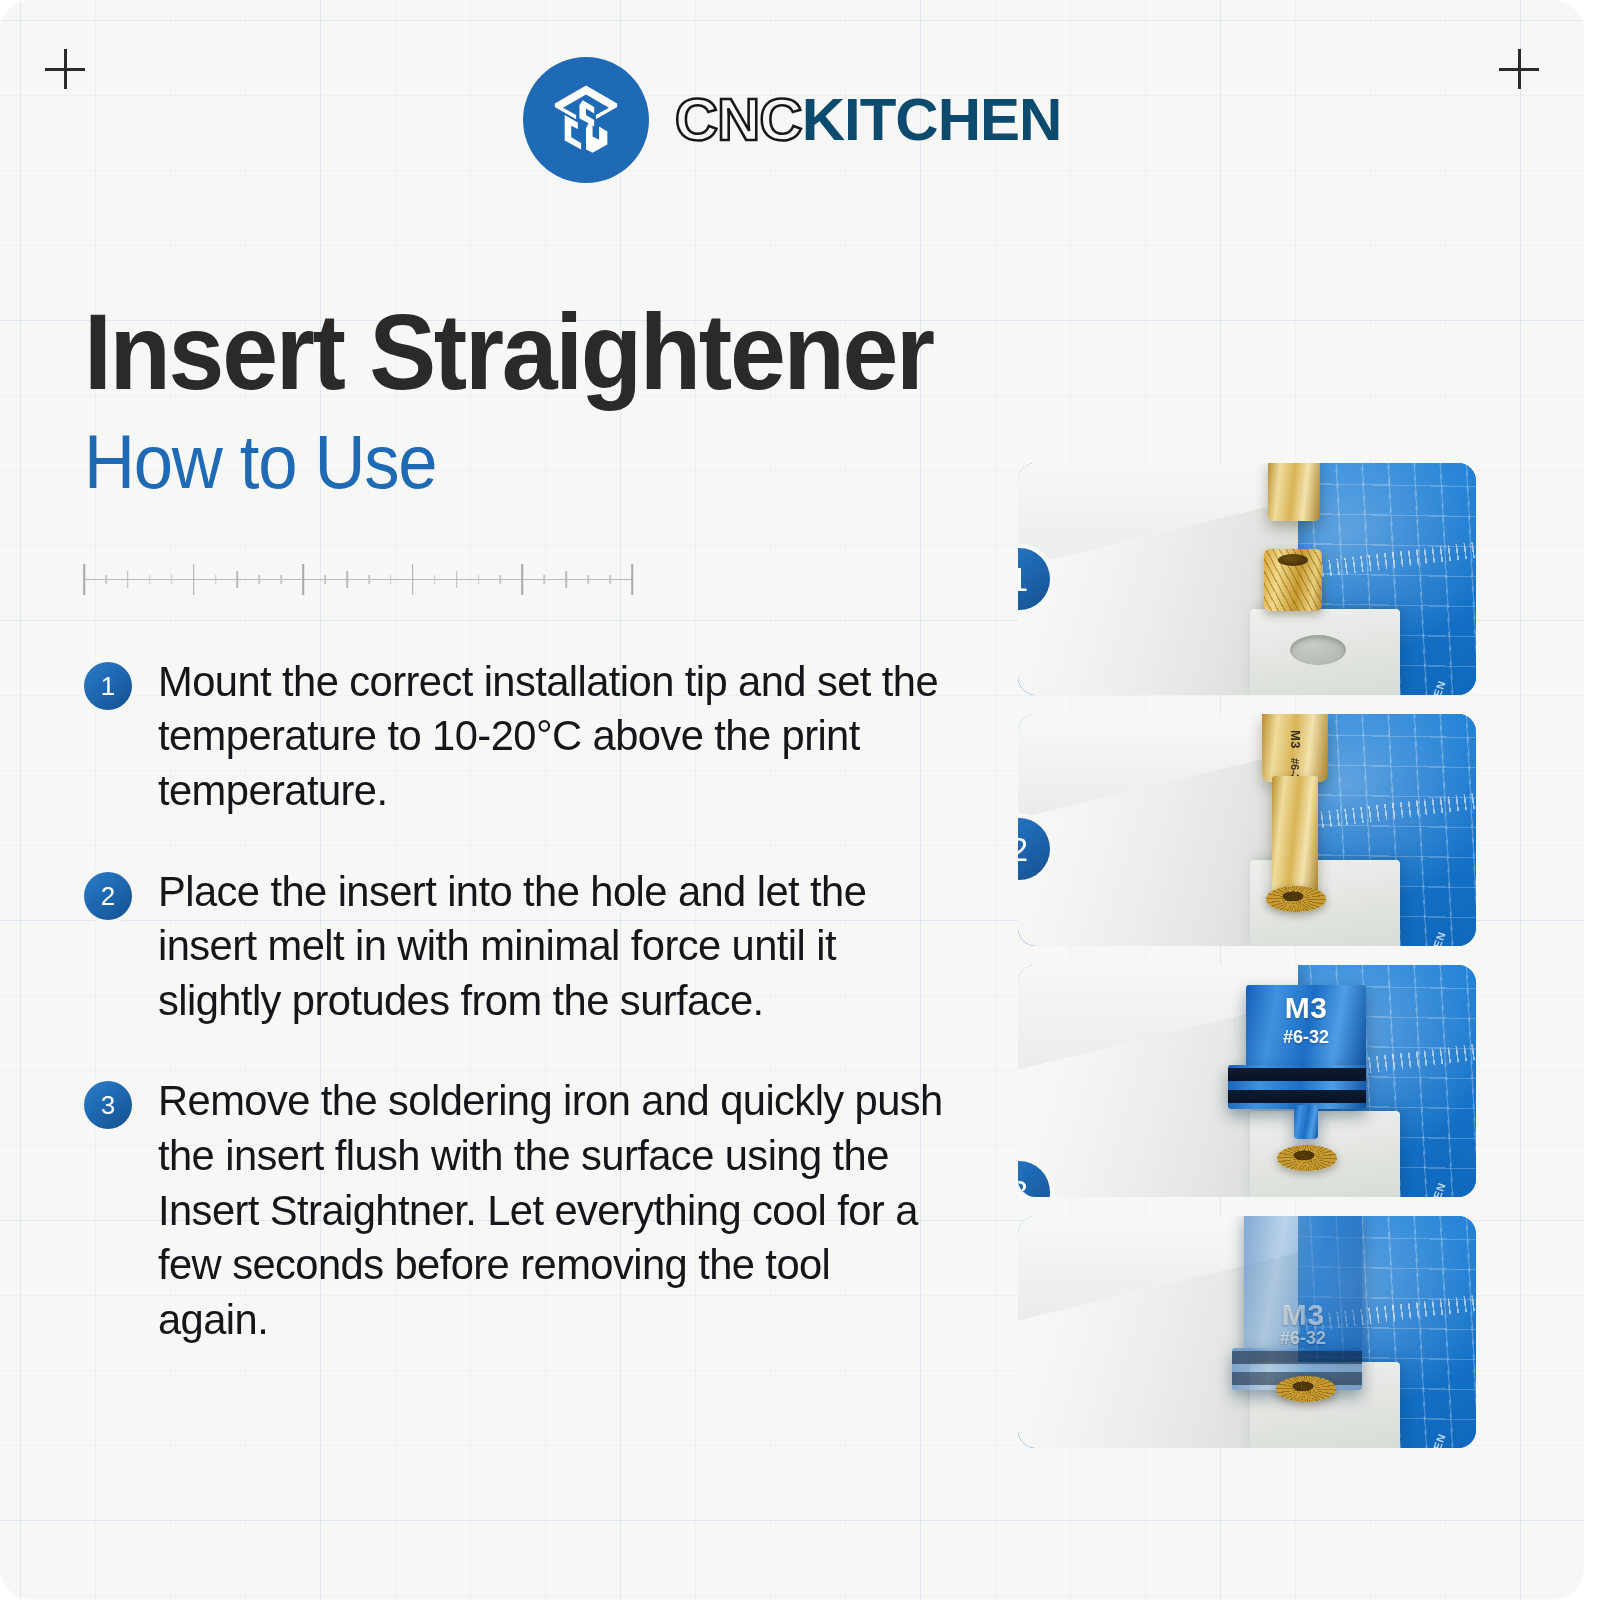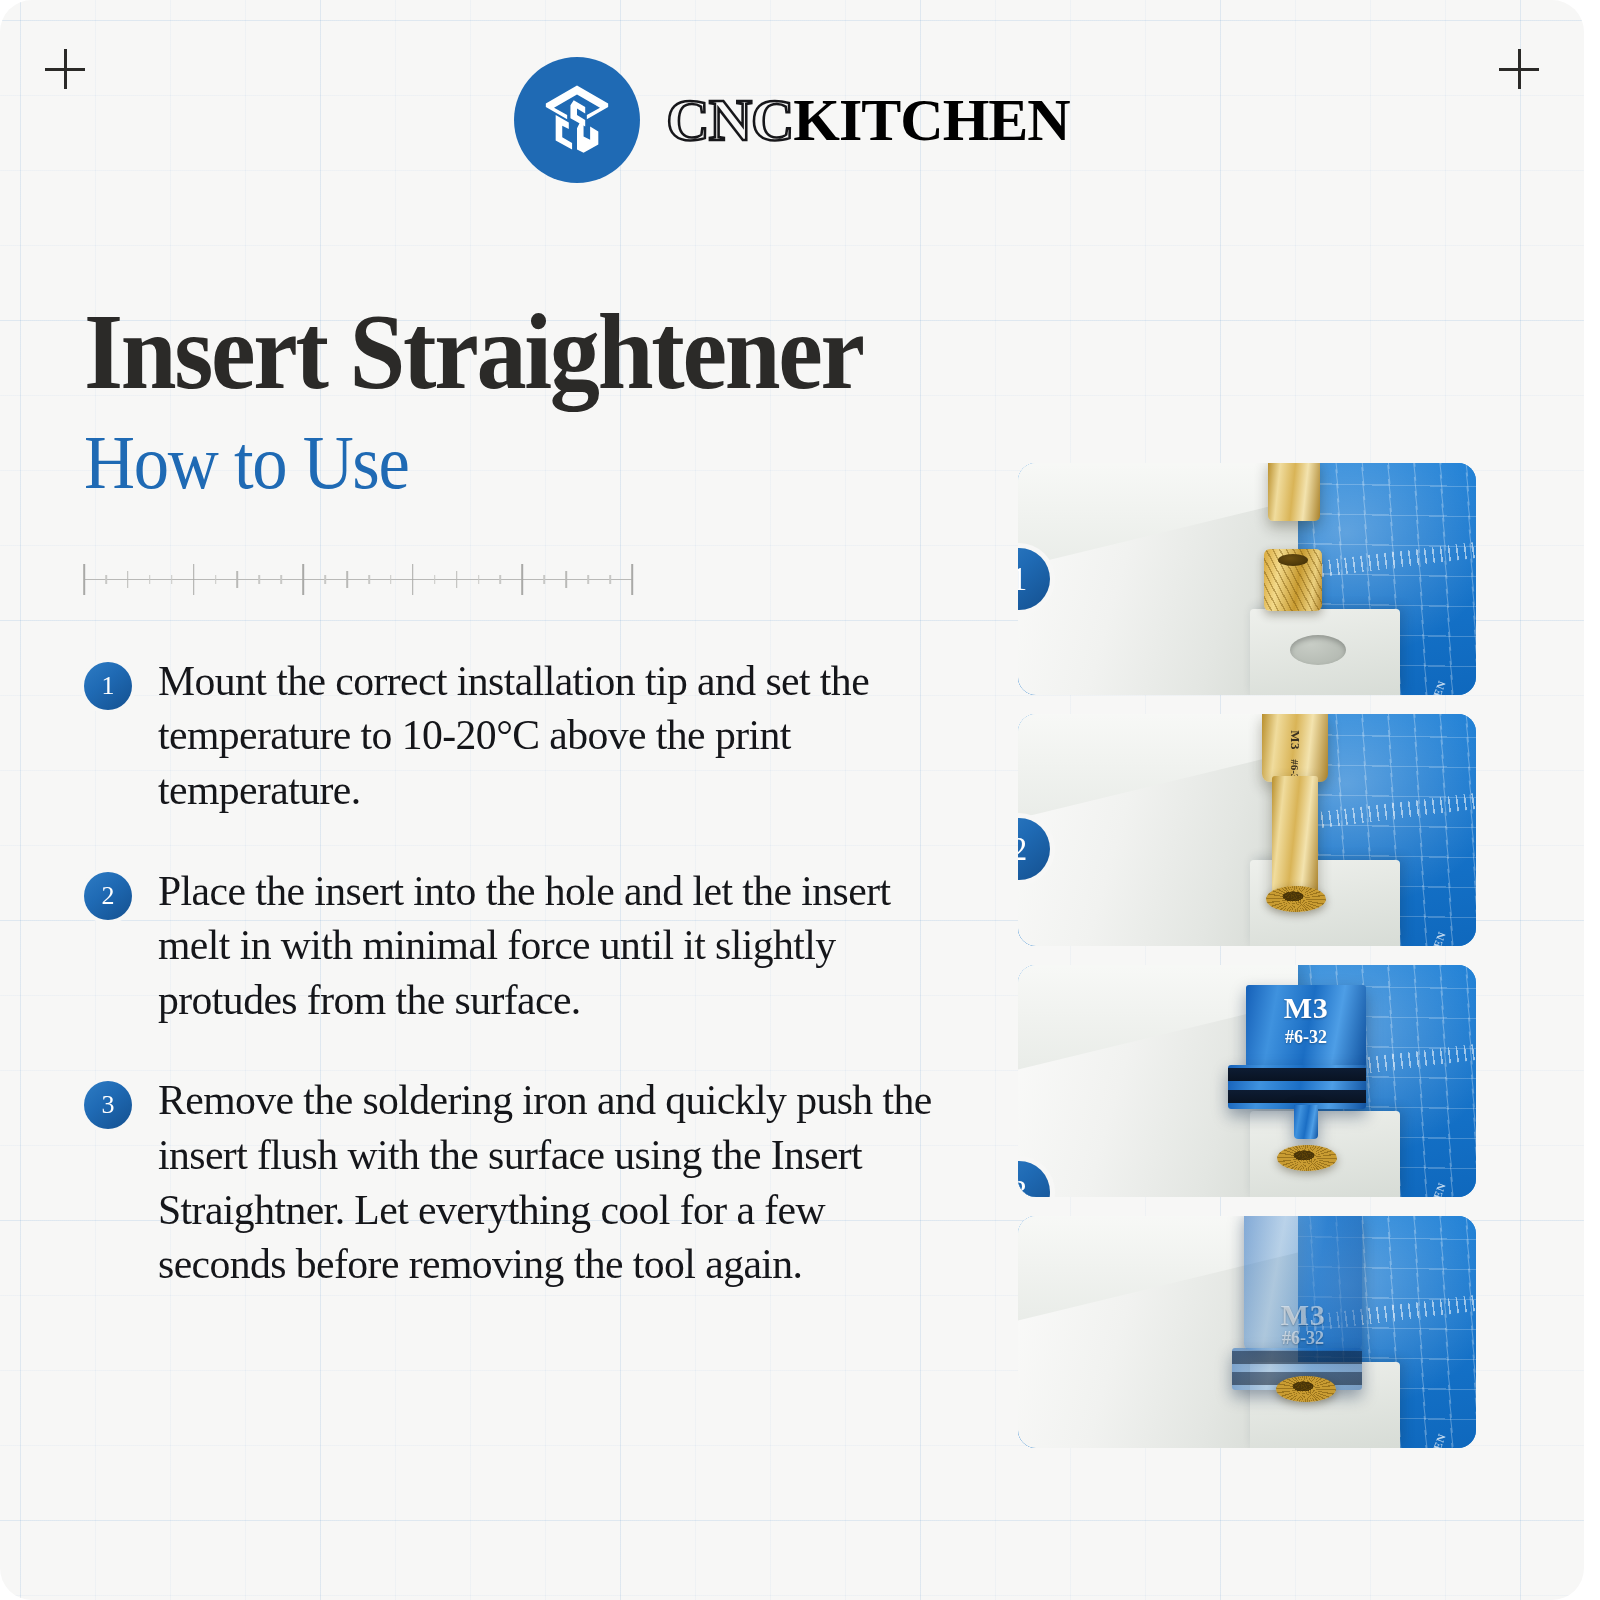--- a/index.html
+++ b/index.html
@@ -11,21 +11,20 @@
     overflow:hidden;
   }
 
   
   #page {
     position:relative;
     width:1584px; height:1600px;
     background:#f7f7f6;
     border-radius:32px;
     overflow:hidden;
-    font-family:Liberation Serif, serif;
   }
 
   
   #grid {
     position:absolute; inset:0;
     background-image:
       linear-gradient(to right, rgba(120,165,215,.13) 1px, transparent 1px),
       linear-gradient(to bottom, rgba(120,165,215,.13) 1px, transparent 1px),
       linear-gradient(to right, rgba(120,165,215,.07) 1px, transparent 1px),
       linear-gradient(to bottom, rgba(120,165,215,.07) 1px, transparent 1px);
@@ -71,21 +70,21 @@
     font-weight:700;
     font-size:60px;
     letter-spacing:-1px;
     line-height:1;
   }
   #wm-cnc {
     color:transparent;
     -webkit-text-stroke:2.6px #17171a;
     font-stretch:condensed;
   }
-  #wm-kitchen { color:#000000; }
+  #wm-kitchen { color:#0c4a6e; }
 
   
   #left {
     position:absolute;
     left:84px; top:300px;
     width:890px;
   }
 
   #title {
     font-size:108px;

